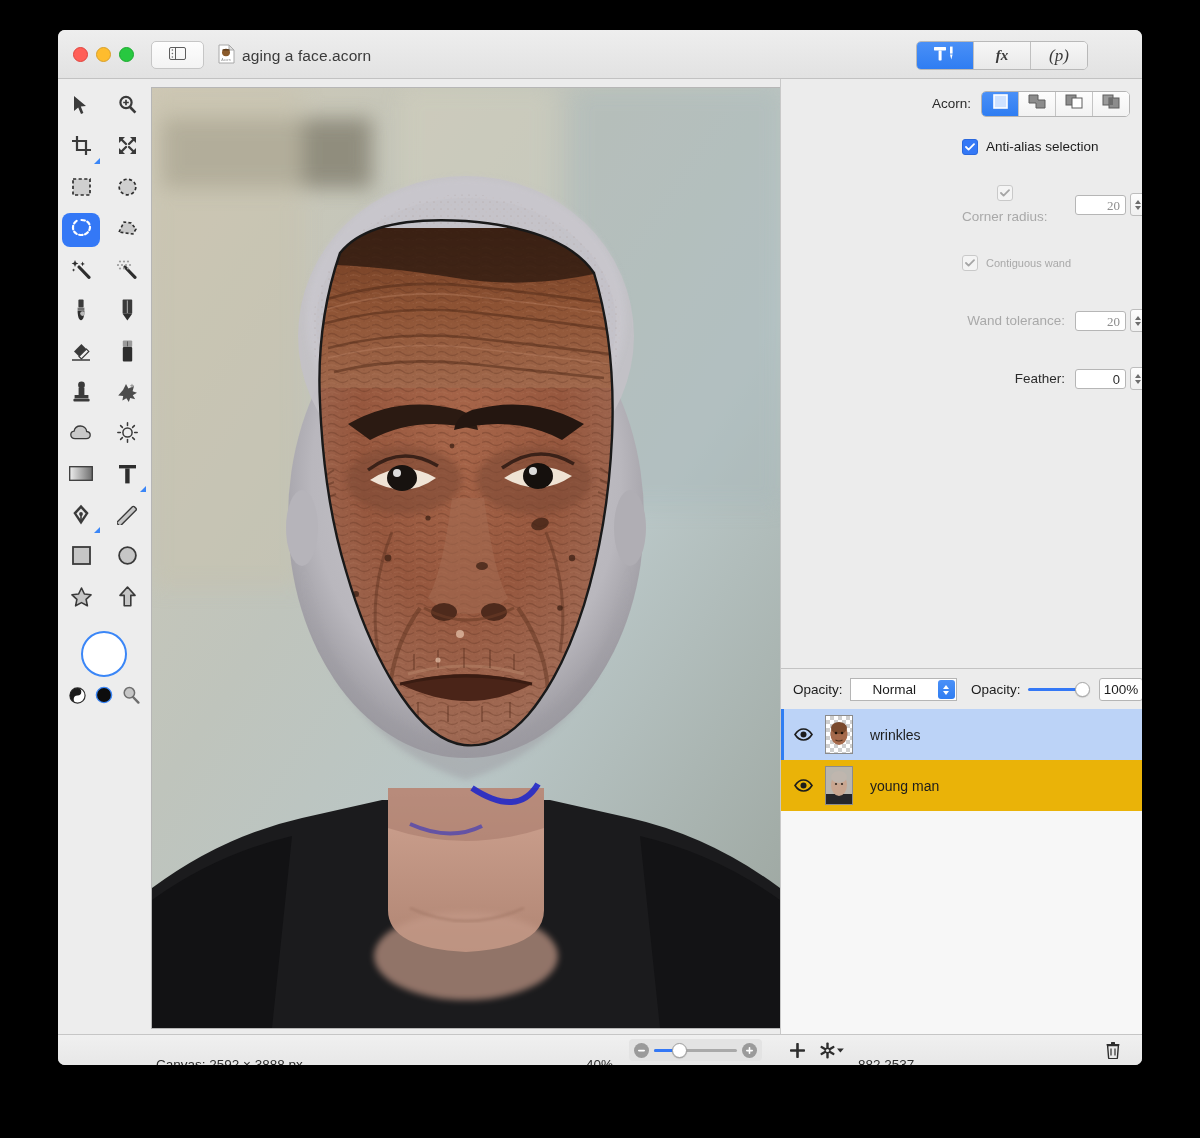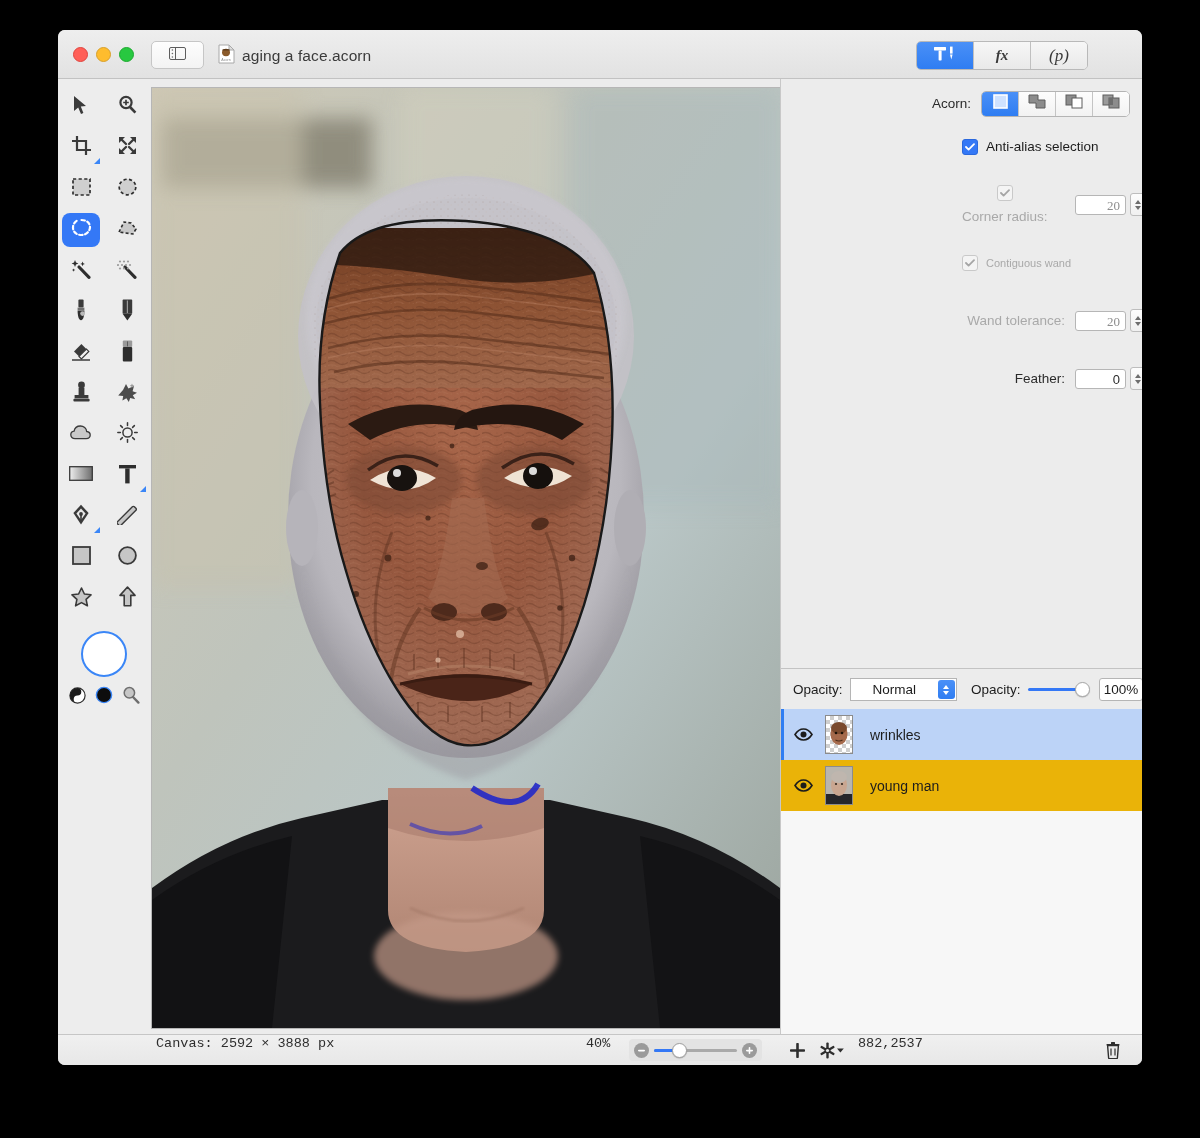--- a/index.html
+++ b/index.html
@@ -116,21 +116,21 @@
   .thumb{width:26px;height:37px;border:1px solid #8c8c8c;background:#fff;overflow:hidden;position:relative;}
   .layer .lname{margin-left:17px;font-size:14px;color:#1c1c1c;}
   .checker{position:absolute;inset:0;
      background-image:linear-gradient(45deg,#cfcfcf 25%,transparent 25%,transparent 75%,#cfcfcf 75%),
                       linear-gradient(45deg,#cfcfcf 25%,transparent 25%,transparent 75%,#cfcfcf 75%);
      background-size:8px 8px;background-position:0 0,4px 4px;background-color:#fff;}
 
   
   .status{position:relative;height:31px;background:linear-gradient(#f0f0f0,#e7e7e7);
           border-top:1px solid #c6c6c6;}
-  .status .txt{position:absolute;font-size:13.5px;color:#2e2e2e;top:1px;font-family:Liberation Mono, monospace;}
+  .status .txt{position:absolute;font-size:13.5px;color:#2e2e2e;top:22px;}
   .zoomctl{position:absolute;left:571px;top:4px;width:133px;height:22px;border-radius:4px;
        background:#e3e3e3;display:flex;align-items:center;padding:0 5px;box-sizing:border-box;gap:5px;}
   .zcirc{width:15px;height:15px;border-radius:50%;background:#9a9a9a;display:flex;align-items:center;justify-content:center;}
   .ztrack{position:relative;flex:1;height:14px;display:flex;align-items:center;}
   .ztrack .tl2{position:absolute;left:0;right:0;height:3px;border-radius:2px;background:#a9a9a9;}
   .ztrack .fill{position:absolute;left:0;width:26%;height:3px;border-radius:2px;background:#3478f6;}
   .ztrack .kn{position:absolute;left:22%;width:13px;height:13px;border-radius:50%;background:#fff;
        border:1px solid #a0a0a0;box-shadow:0 .5px 1px rgba(0,0,0,.25);}
 </style>
 </head>

